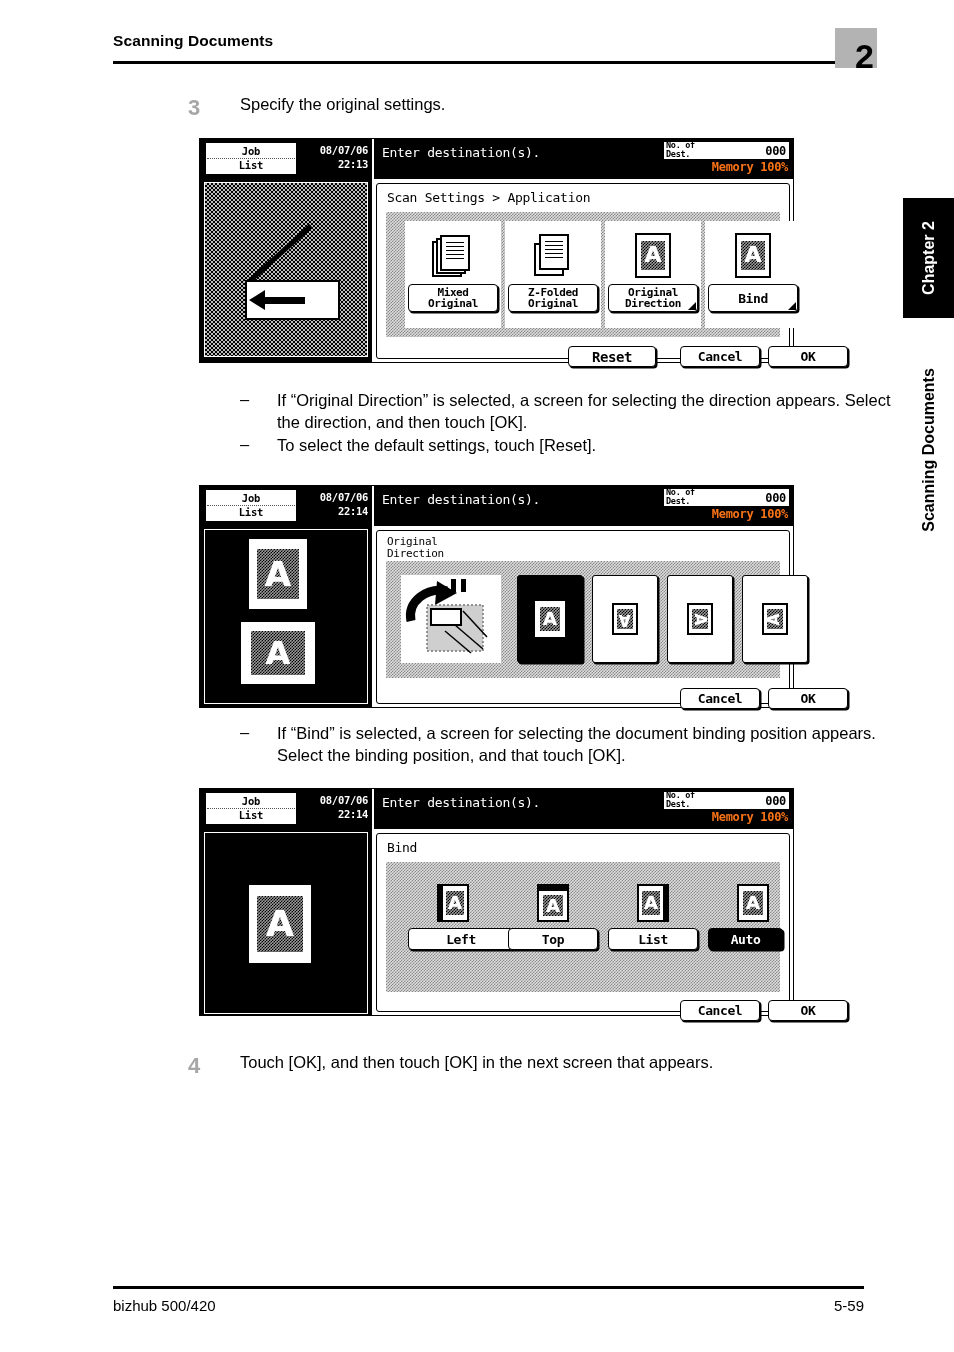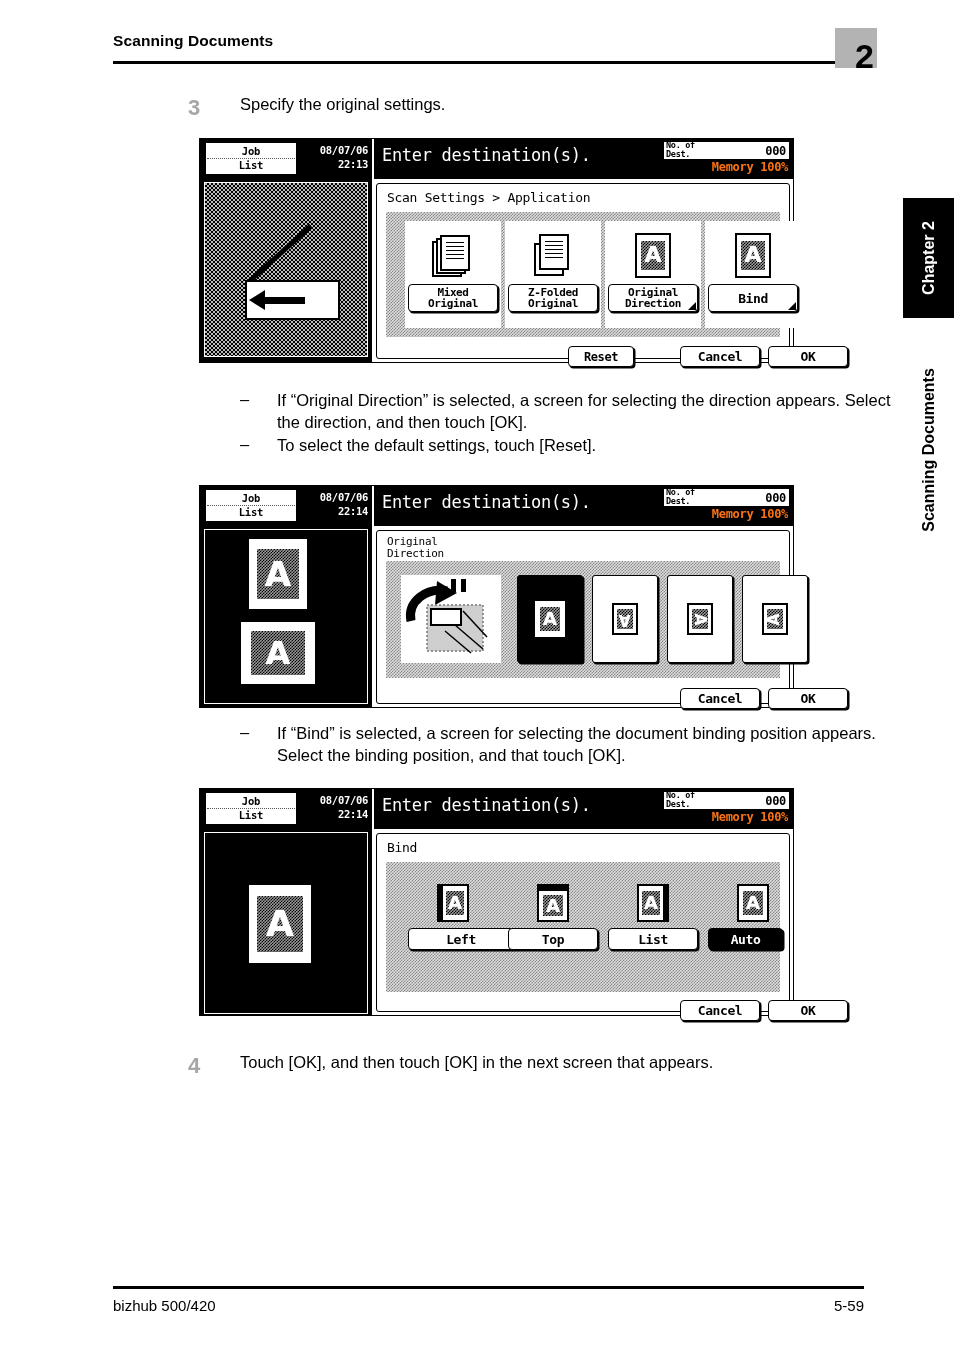--- a/index.html
+++ b/index.html
@@ -143,21 +143,21 @@
   .topbar-sep {
     position: absolute;
     left: 172px; top: 0;
     width: 2px; height: 40px;
     background: #fff;
   }
   .enter-dest {
     position: absolute;
     left: 182px; top: 6px;
     color: #fff;
-    font-size: 17px;
+    font-size: 13px;
     letter-spacing: -.3px;
     white-space: nowrap;
   }
   .dest-box {
     position: absolute;
     right: 4px; top: 3px;
     width: 125px; height: 17px;
     background: #fff;
     color: #000;
     box-sizing: border-box;
@@ -551,21 +551,21 @@
             </div>
         </div>
         <div class="lcdbtn" style="left:3px; top:63px; width:90px; height:28px; font-size:13px;">
           <div class="l1">Bind</div>
           <div class="corner-tri"></div>
         </div>
       </div>
 
     </div>
 
-    <div class="lcdbtn" style="left:191px; top:162px; width:66px; height:21px; font-size:12px;">
+    <div class="lcdbtn" style="left:191px; top:162px; width:88px; height:21px; font-size:14px;">
       <div>Reset</div>
     </div>
     <div class="lcdbtn" style="left:303px; top:162px; width:80px; height:21px; font-size:13px;">
       <div>Cancel</div>
     </div>
     <div class="lcdbtn" style="left:391px; top:162px; width:80px; height:21px; font-size:13px;">
       <div>OK</div>
     </div>
   </div>
 </div>

